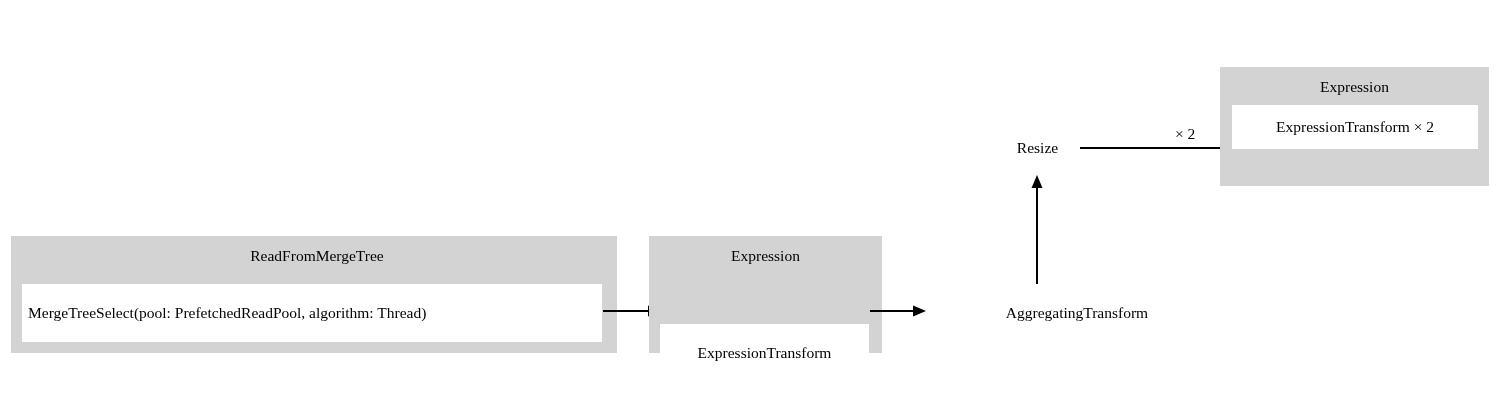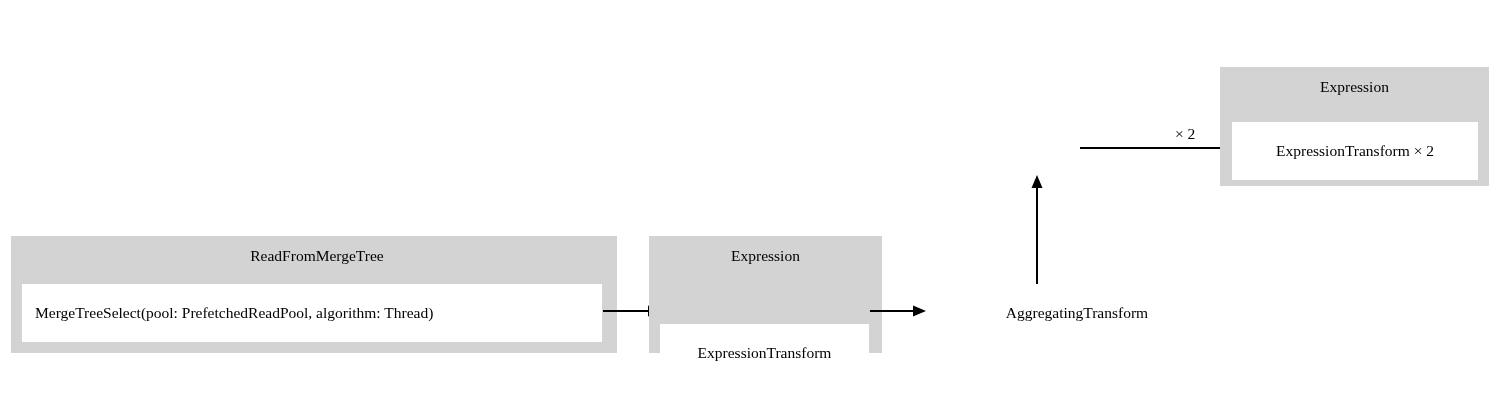--- a/index.html
+++ b/index.html
@@ -36,21 +36,21 @@
     box-sizing: border-box;
     display: flex;
     align-items: center;
     justify-content: center;
     font-size: 15.5px;
     color: #000000;
     white-space: nowrap;
   }
   .node.pad-left {
     justify-content: flex-start;
-    padding-left: 13px;
+    padding-left: 6px;
     text-align: right;
   }
   .edge {
     position: absolute;
     overflow: visible;
   }
   .edge svg { display: block; overflow: visible; }
   .edge-label {
     position: absolute;
     font-size: 15.5px;
@@ -82,34 +82,35 @@
   <div class="node" style="left:660px; top:284px; width:209px; height:58px;margin-top:40px;">ExpressionTransform</div>
 
   <div class="edge" style="left:870px; top:305px; width:56px; height:12px;">
     <svg width="56" height="12" viewBox="0 0 56 12">
       <line x1="0" y1="6" x2="43" y2="6" stroke="#000000" stroke-width="2"></line>
       <polygon points="43,0.5 56,6 43,11.5" fill="#000000"></polygon>
     </svg>
   </div>
 
   <div class="node" style="left:926px; top:284px; width:260px; height:58px;padding-left:42px;">AggregatingTransform</div>
+  <div class="node" style="left:996px; top:123px; width:83px; height:50px;">Resize</div>
 
   <div class="edge" style="left:1031px; top:174px; width:12px; height:110px;">
     <svg width="12" height="110" viewBox="0 0 12 110">
       <line x1="6" y1="110" x2="6" y2="14" stroke="#000000" stroke-width="2"></line>
       <polygon points="0.5,14 6,1 11.5,14" fill="#000000"></polygon>
     </svg>
   </div>
 
   <div class="edge" style="left:1080px; top:142px; width:156px; height:12px;">
     <svg width="156" height="12" viewBox="0 0 156 12">
       <line x1="0" y1="6" x2="143" y2="6" stroke="#000000" stroke-width="2"></line>
       <polygon points="143,0.5 156,6 143,11.5" fill="#000000"></polygon>
     </svg>
   </div>
   <div class="edge-label" style="left:1175px; top:126px;">× 2</div>
 
   <div class="cluster" style="left:1220px; top:67px; width:269px; height:119px;">
     <div class="cluster-label" style="top:12px;">Expression</div>
   </div>
-  <div class="node" style="left:1232px; top:122px; width:246px; height:58px;">ExpressionTransform × 2</div>
+  <div class="node" style="left:1232px; top:105px; width:246px; height:44px;">ExpressionTransform × 2</div>
 
 </div>
 
 </body></html>

